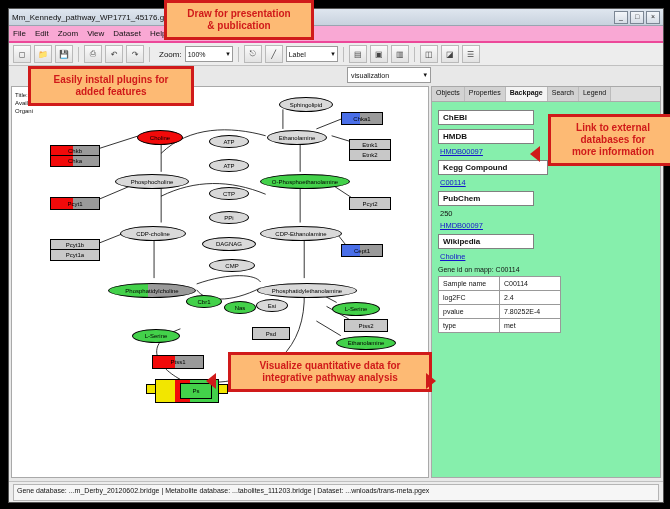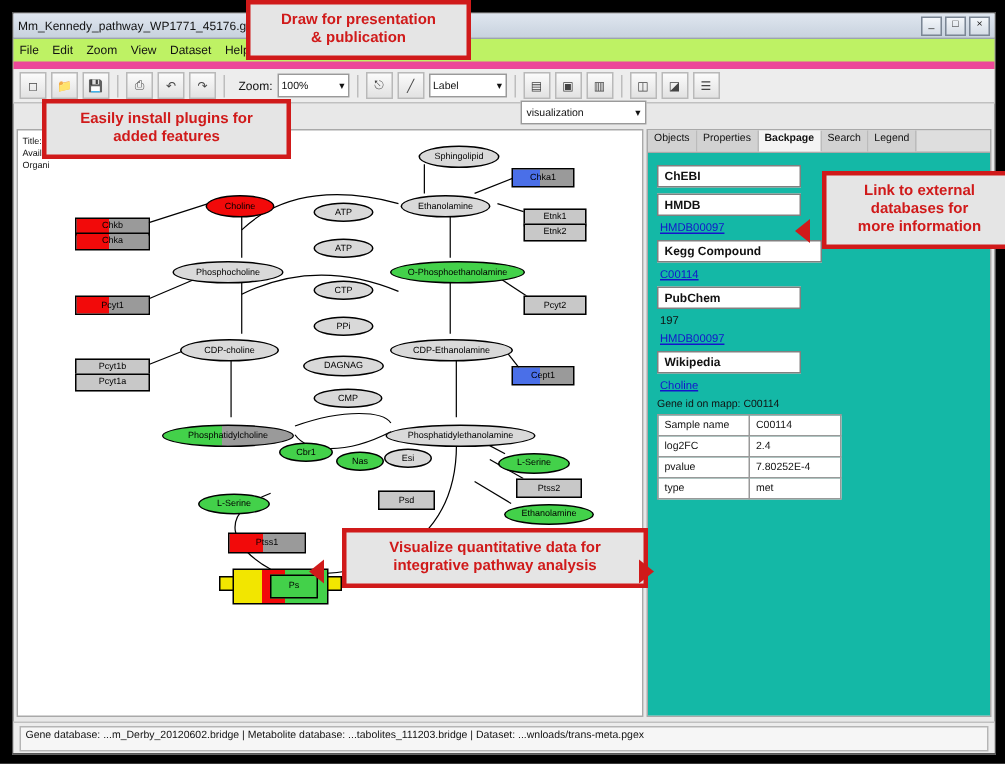--- a/index.html
+++ b/index.html
@@ -2,36 +2,36 @@
 <html><head>
 <meta charset="utf-8">
 <style>
   html,body{margin:0;padding:0;background:#000;}
   body{width:670px;height:509px;overflow:hidden;font-family:"Liberation Sans",sans-serif;}
   #app{position:absolute;left:8px;top:8px;width:654px;height:493px;background:#e8e8e8;border:1px solid #555;}
   .titlebar{height:16px;background:linear-gradient(#dfe6ef,#c8d2de);border-bottom:1px solid #9aa4b0;display:flex;align-items:center;padding:0 3px;}
   .titlebar .tl{font-size:8px;color:#111;flex:1;overflow:hidden;white-space:nowrap;}
   .winbtns{display:flex;gap:2px;}
   .winbtn{width:12px;height:11px;border:1px solid #7b8694;background:linear-gradient(#f3f6fa,#d6dde6);font-size:7px;line-height:10px;text-align:center;color:#222;}
-  .menubar{height:15px;background:#bef264;border-bottom:5px solid #ec4899;display:flex;align-items:center;padding:0 4px;gap:9px;}
+  .menubar{height:15px;background:#f9a8d4;border-bottom:2px solid #ec4899;display:flex;align-items:center;padding:0 4px;gap:9px;}
   .menubar span{font-size:8px;color:#111;}
   .toolbar{height:22px;background:#ededed;border-bottom:1px solid #c0c0c0;display:flex;align-items:center;padding:0 4px;gap:3px;}
   .tbtn{width:16px;height:16px;border:1px solid #b9b9b9;background:linear-gradient(#fbfbfb,#e2e2e2);display:flex;align-items:center;justify-content:center;font-size:8px;color:#444;}
   .sep{width:1px;height:15px;background:#bdbdbd;margin:0 2px;}
   .zoomlbl{font-size:8px;color:#111;margin-left:4px;}
   .zoomsel{width:42px;height:14px;border:1px solid #9a9a9a;background:#fff;font-size:7px;color:#111;display:flex;align-items:center;justify-content:space-between;padding:0 2px;}
   .lblsel{width:46px;height:14px;border:1px solid #9a9a9a;background:#fff;font-size:7px;color:#111;display:flex;align-items:center;justify-content:space-between;padding:0 2px;}
   .vissel{position:absolute;right:232px;top:58px;width:76px;height:14px;border:1px solid #9a9a9a;background:#fff;font-size:7px;color:#111;display:flex;align-items:center;justify-content:space-between;padding:0 3px;}
   .body{position:absolute;left:0;top:75px;right:0;bottom:22px;display:flex;}
   .canvaswrap{position:relative;flex:1;background:#fff;border:1px solid #a9a9a9;margin:2px;overflow:hidden;}
   .sidewrap{width:228px;background:#ececec;border:1px solid #a9a9a9;margin:2px 2px 2px 0;display:flex;flex-direction:column;}
   .tabs{display:flex;height:14px;background:#dedede;border-bottom:1px solid #aaa;}
   .tab{font-size:7px;padding:2px 4px;border-right:1px solid #bbb;color:#111;background:#d2d2d2;}
   .tab.active{background:#f4f4f4;font-weight:bold;}
-  .sidebody{flex:1;background:#14b8a6;padding:4px 6px;overflow:hidden;}
+  .sidebody{flex:1;background:#86efac;padding:4px 6px;overflow:hidden;}
   .dbbox{background:#fff;border:1px solid #808080;font-size:8px;font-weight:bold;color:#111;padding:2px 4px;margin-top:4px;width:86px;}
   .dblink{font-size:7.5px;color:#1414cc;text-decoration:underline;margin:3px 0 0 2px;}
   .dbplain{font-size:7.5px;color:#111;margin:3px 0 0 2px;}
   .exptitle{font-size:8px;font-weight:bold;color:#111;margin-top:8px;}
   .geneid{font-size:7px;color:#111;margin-top:5px;}
   table.exp{border-collapse:collapse;margin-top:3px;}
   table.exp td{border:1px solid #999;background:#fff;font-size:7px;color:#111;padding:1px 4px;height:11px;}
   table.exp td.k{width:52px;}
   table.exp td.v{width:52px;}
   .statusbar{position:absolute;left:0;right:0;bottom:0;height:20px;background:#ececec;border-top:1px solid #c0c0c0;display:flex;align-items:center;padding:0 4px;}
@@ -43,21 +43,21 @@
   .ell{border-radius:50%;background:#d9d9d9;}
   .rect{background:#c8c8c8;}
   .green{background:#43d14a;}
   .red{background:#f20a0a;}
   .grad-gb{background:linear-gradient(90deg,#43d14a 0%,#43d14a 45%,#9a9a9a 45%,#9a9a9a 100%);}
   .grad-bg{background:linear-gradient(90deg,#4a6fe8 0%,#4a6fe8 45%,#9a9a9a 45%,#9a9a9a 100%);}
   .grad-rg{background:linear-gradient(90deg,#f20a0a 0%,#f20a0a 45%,#9a9a9a 45%,#9a9a9a 100%);}
   svg.edges{position:absolute;left:0;top:0;width:100%;height:100%;}
 
   
-  .callout{position:absolute;background:#e5e5e5;border:3px solid #d01a1a;color:#d01a1a;font-weight:bold;text-align:center;font-size:10px;line-height:12px;padding:5px 6px;}
+  .callout{position:absolute;background:#fdba74;border:3px solid #d01a1a;color:#d01a1a;font-weight:bold;text-align:center;font-size:10px;line-height:12px;padding:5px 6px;}
 </style>
 </head>
 <body>
 
 <div id="app">
 
   <div class="titlebar">
     <div class="tl">Mm_Kennedy_pathway_WP1771_45176.gpml - PathVisio</div>
     <div class="winbtns">
       <div class="winbtn">_</div>
@@ -201,21 +201,21 @@
       <div class="sidebody">
         <div class="dbbox">ChEBI</div>
 
         <div class="dbbox">HMDB</div>
         <div class="dblink">HMDB00097</div>
 
         <div class="dbbox" style="width:100px">Kegg Compound</div>
         <div class="dblink">C00114</div>
 
         <div class="dbbox">PubChem</div>
-        <div class="dbplain">197</div>
+        <div class="dbplain">250</div>
 
         <div class="dblink">HMDB00097</div>
 
         <div class="dbbox">Wikipedia</div>
         <div class="dblink">Choline</div>
 
         <div class="geneid">Gene id on mapp: C00114</div>
 
         <table class="exp">
           <tbody>

